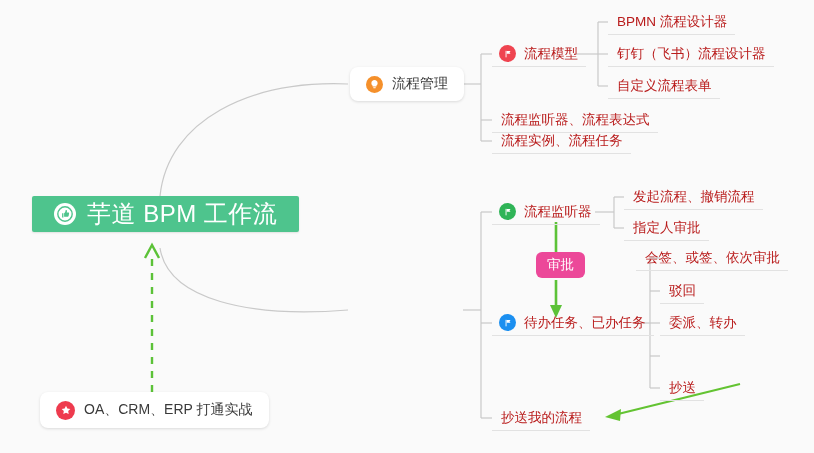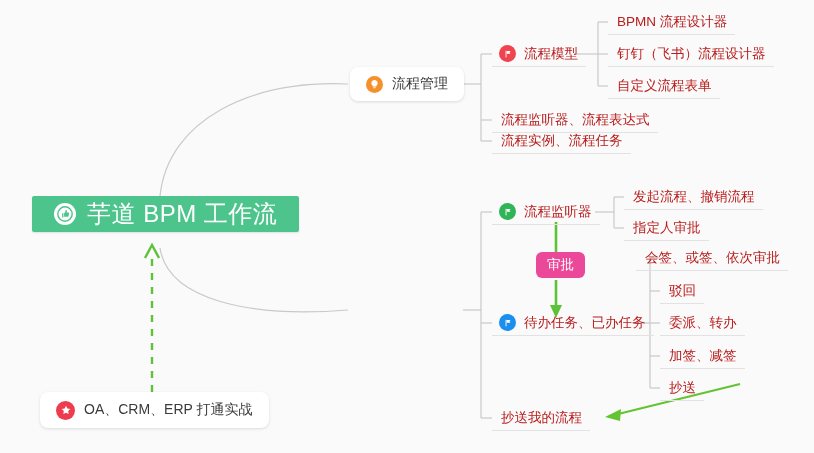--- a/index.html
+++ b/index.html
@@ -208,23 +208,20 @@
 
   <div class="node leaf plain" style="left:636px;top:245px;">
     <span class="label">会签、或签、依次审批</span>
   </div>
   <div class="node leaf plain" style="left:660px;top:278px;">
     <span class="label">驳回</span>
   </div>
   <div class="node leaf plain" style="left:660px;top:310px;">
     <span class="label">委派、转办</span>
   </div>
-  <div class="node leaf plain" style="left:660px;top:343px;">
-    <span class="label">加签、减签</span>
-  </div>
   <div class="node leaf plain" style="left:660px;top:375px;">
     <span class="label">抄送</span>
   </div>
 
   <div class="node leaf plain" style="left:492px;top:405px;">
     <span class="label">抄送我的流程</span>
   </div>
 
   <div class="node card" style="left:40px;top:392px;height:36px;">
     <span class="ic ic-star">

